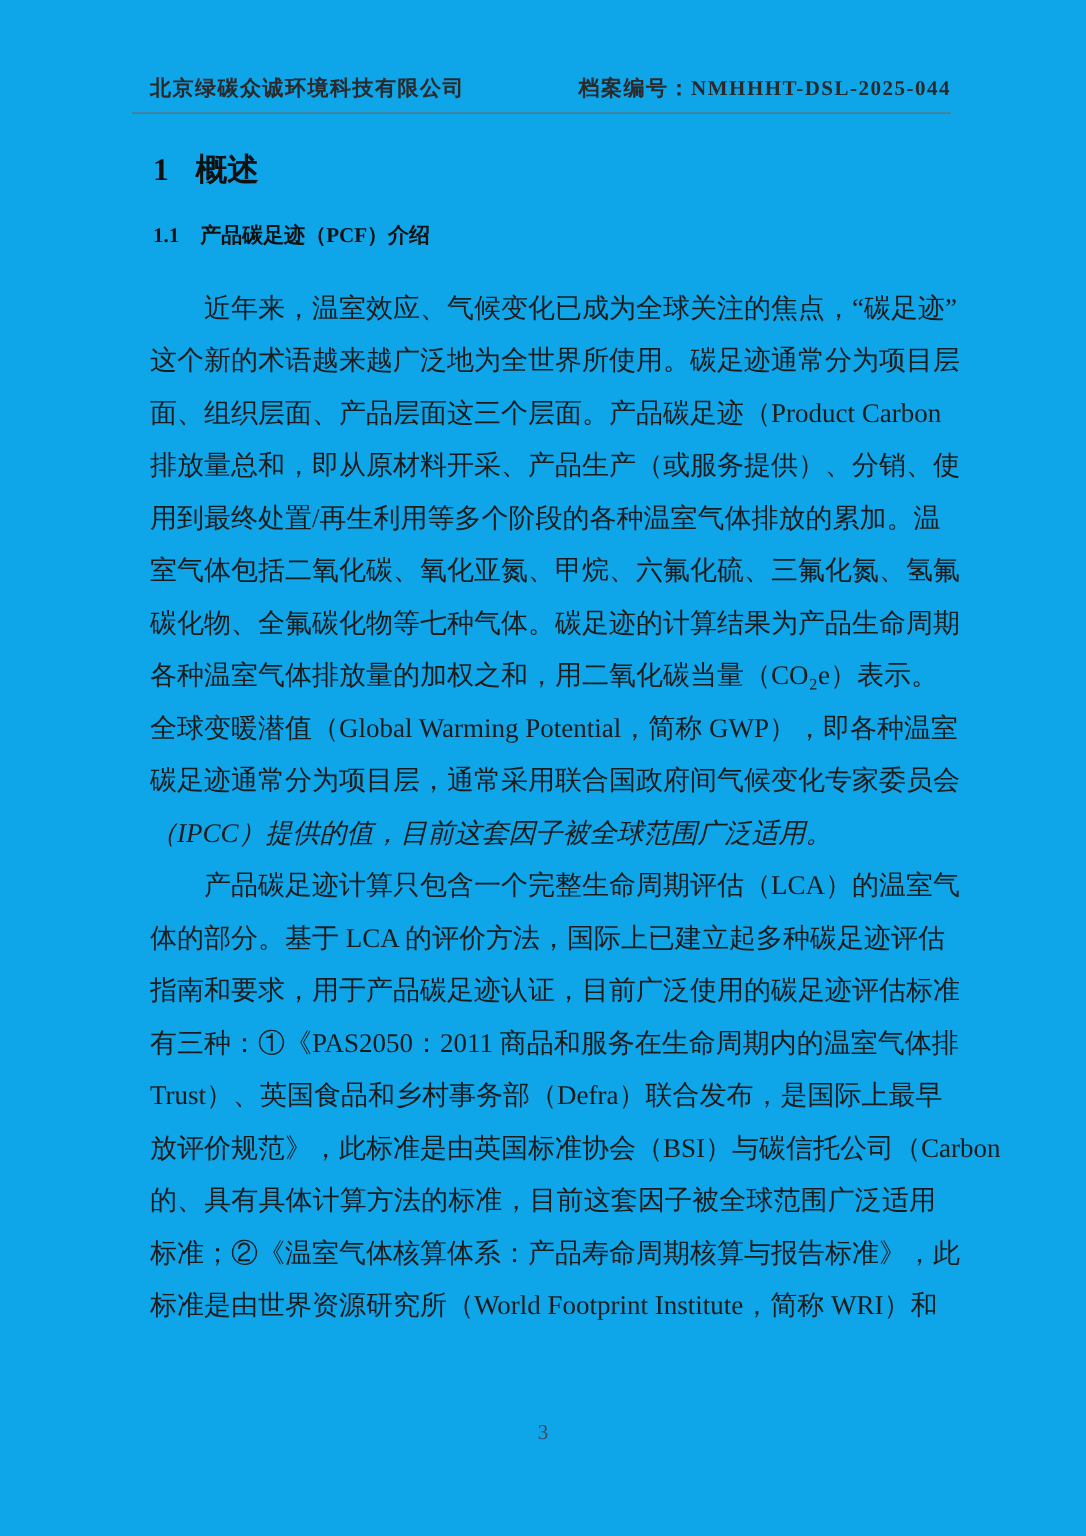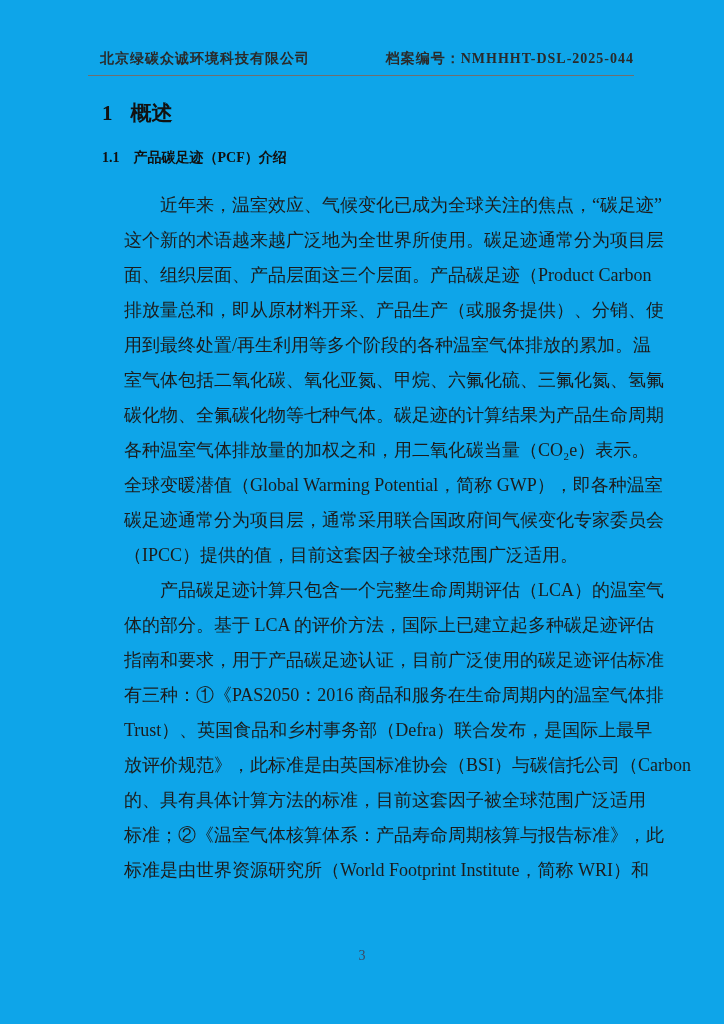--- a/index.html
+++ b/index.html
@@ -37,23 +37,22 @@
   .body-text {
     margin:23px 10px 0 12px;
     font-size:18px; line-height:35px;
     color:#1c1c1c;
   }
   .line {
     text-align:justify;
     text-align-last:justify;
     white-space:nowrap; 
     overflow:visible;
-    margin-left:24px;
   }
-  .line.short { text-align-last:left; }
+  .line.short { text-align-last:left;font-style:italic; }
   .line.indent { text-indent:36px; }
   .page-footer {
     position:absolute; left:0; bottom:60px; width:100%;
     text-align:center; font-size:14px; color:#3d4a63;
   }
 </style>
 </head>
 <body>
 
 <div class="page">
@@ -85,21 +84,21 @@
         <div class="line">碳化物、全氟碳化物等七种气体。碳足迹的计算结果为产品生命周期</div>
         <div class="line">各种温室气体排放量的加权之和，用二氧化碳当量（CO₂e）表示。</div>
         <div class="line">全球变暖潜值（Global Warming Potential，简称 GWP），即各种温室</div>
         <div class="line">碳足迹通常分为项目层，通常采用联合国政府间气候变化专家委员会</div>
         <div class="line short">（IPCC）提供的值，目前这套因子被全球范围广泛适用。</div>
       </div>
       <div class="para">
         <div class="line indent">产品碳足迹计算只包含一个完整生命周期评估（LCA）的温室气</div>
         <div class="line">体的部分。基于 LCA 的评价方法，国际上已建立起多种碳足迹评估</div>
         <div class="line">指南和要求，用于产品碳足迹认证，目前广泛使用的碳足迹评估标准</div>
-        <div class="line">有三种：①《PAS2050：2016 商品和服务在生命周期内的温室气体排</div>
+        <div class="line">有三种：①《PAS2050：2011 商品和服务在生命周期内的温室气体排</div>
         <div class="line">Trust）、英国食品和乡村事务部（Defra）联合发布，是国际上最早</div>
         <div class="line">放评价规范》，此标准是由英国标准协会（BSI）与碳信托公司（Carbon</div>
         <div class="line">的、具有具体计算方法的标准，目前这套因子被全球范围广泛适用</div>
         <div class="line">标准；②《温室气体核算体系：产品寿命周期核算与报告标准》，此</div>
         <div class="line">标准是由世界资源研究所（World Footprint Institute，简称 WRI）和</div>
       </div>
     </div>
 
   </div>
 

